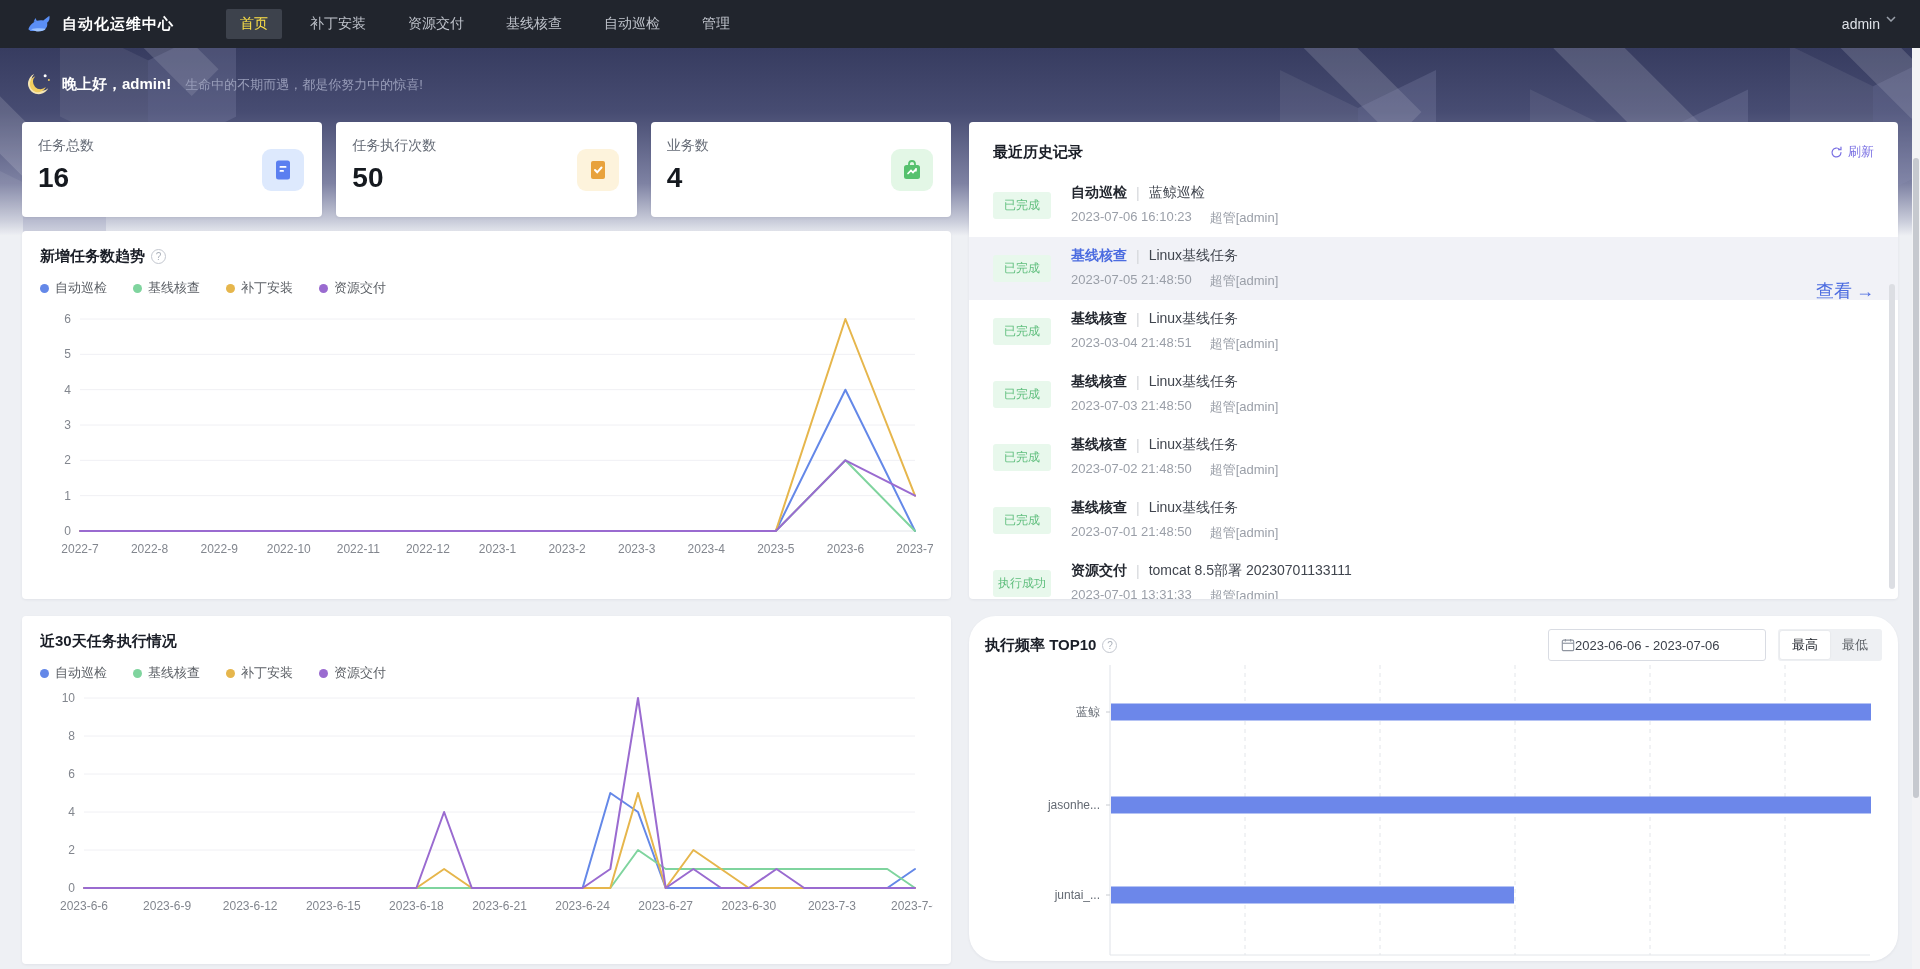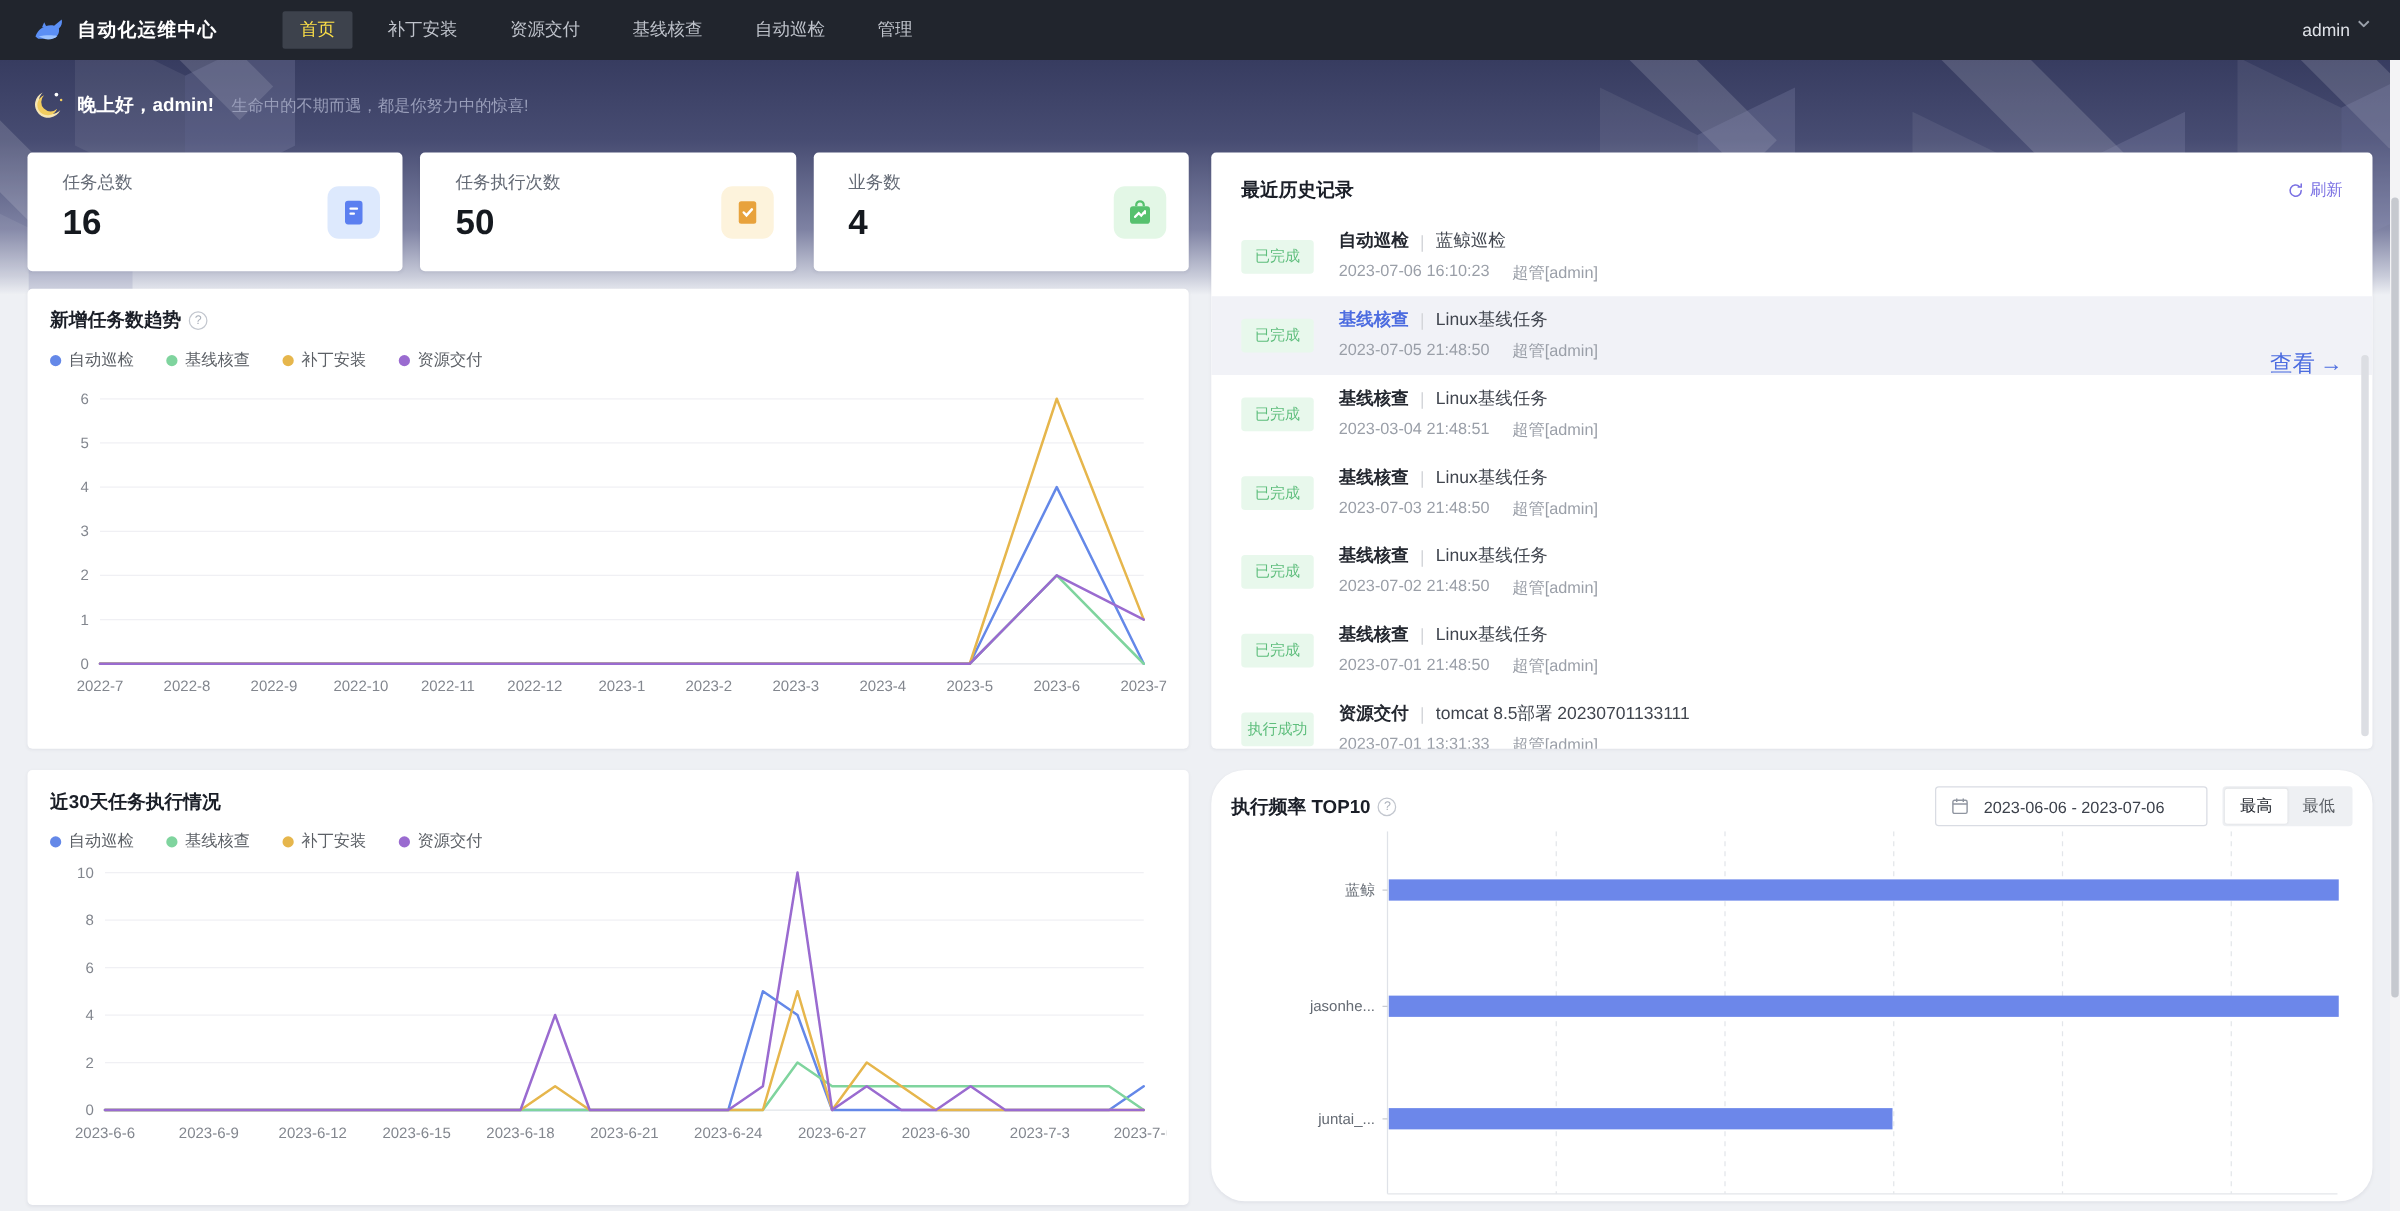--- a/index.html
+++ b/index.html
@@ -30,21 +30,21 @@
   .greet-motto { color:#989db9; font-size:13px; margin-left:14px; }
 
   
   .content { position:relative; z-index:2; display:flex; gap:18px; padding:16px 22px 0 22px; }
   .col-left { width:929px; flex:none; }
   .col-right { flex:1; min-width:0; }
   .panel { background:#fff; border-radius:4px; box-shadow:0 1px 3px rgba(20,25,50,.06); }
 
   
   .stats-row { display:flex; gap:14px; }
-  .stat-card { flex:1 1 0; height:95px; background:#fff; border-radius:4px; padding:15px 28px; position:relative; box-shadow:0 1px 3px rgba(20,25,50,.06); }
+  .stat-card { flex:1 1 0; height:95px; background:#fff; border-radius:4px; padding:15px 16px; position:relative; box-shadow:0 1px 3px rgba(20,25,50,.06); }
   .stat-label { font-size:14px; color:#646a75; }
   .stat-value { font-size:28px; font-weight:bold; color:#15191f; margin-top:7px; }
   .stat-icon { position:absolute; right:18px; top:50%; transform:translateY(-50%); width:42px; height:42px; border-radius:9px; display:flex; align-items:center; justify-content:center; }
 
   
   .panel-head { display:flex; align-items:center; }
   .panel-title { font-size:15px; font-weight:bold; color:#1a1e27; }
   .help-icon { width:15px; height:15px; border:1px solid #c3c7cf; border-radius:50%; color:#aab0ba; font-size:10px; display:inline-flex; align-items:center; justify-content:center; margin-left:6px; }
   .help-icon::after { content:"?"; }
 
@@ -73,21 +73,21 @@
   .h-sep::after { content:"|"; }
   .h-line2 { font-size:13px; color:#9a9fa8; margin-top:7px; display:flex; gap:18px; }
   .h-view { color:#4c6ce0; font-size:18px; cursor:pointer; white-space:nowrap;margin-top:44px; }
   .h-view .arr::after { content:"→"; margin-left:4px; }
   .h-scrollbar { position:absolute; right:3px; top:162px; width:6px; height:305px; background:#dcdee3; border-radius:3px; }
 
   
   .panel-top10 { height:345px; margin-top:17px; padding:13px 16px 0 16px;border-radius:27px; }
   .top10-head { display:flex; align-items:center; }
   .top10-right { margin-left:auto; display:flex; align-items:center; gap:12px; }
-  .date-range { display:flex; align-items:center; gap:12px; border:1px solid #d9dce3; border-radius:3px; height:32px; padding:0 12px; font-size:13px; color:#3c414b; background:#fff; min-width:218px; cursor:pointer; }
+  .date-range { display:flex; align-items:center; gap:0; border:1px solid #d9dce3; border-radius:3px; height:32px; padding:0 12px; font-size:13px; color:#3c414b; background:#fff; min-width:218px; cursor:pointer; }
   .toggle-group { display:flex; background:#eef0f3; border-radius:3px; padding:2px;font-family:Liberation Mono, monospace; }
   .toggle-btn { font-size:13px; color:#5c6066; padding:5px 12px; border-radius:2px; cursor:pointer; }
   .toggle-btn.active { background:#fff; color:#23272f; box-shadow:0 0 2px rgba(0,0,0,.08); }
 
   
   .page-scrollbar { position:absolute; right:0; top:48px; bottom:0; width:8px; background:#f3f3f5; z-index:10; }
   .page-scroll-thumb { position:absolute; right:1px; top:110px; width:6px; height:640px; background:#c6c9cf; border-radius:3px; }
 </style>
 </head>
 <body>

